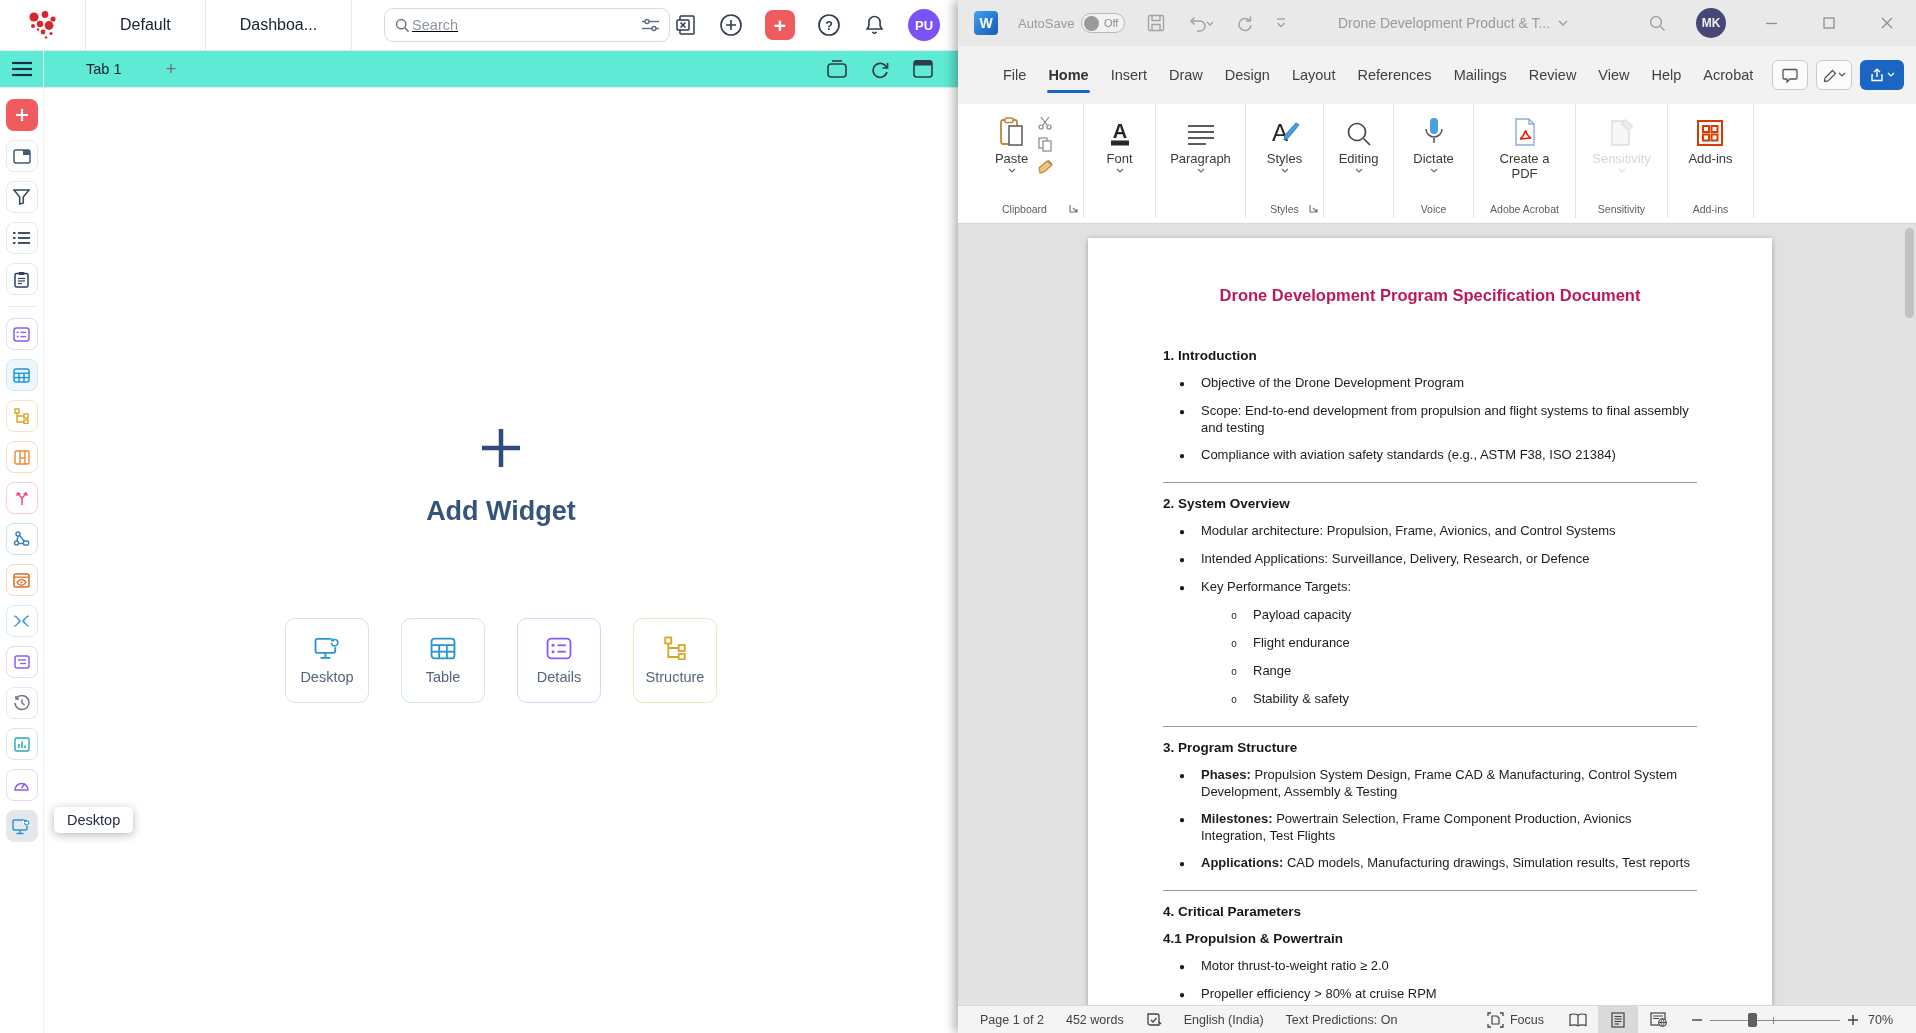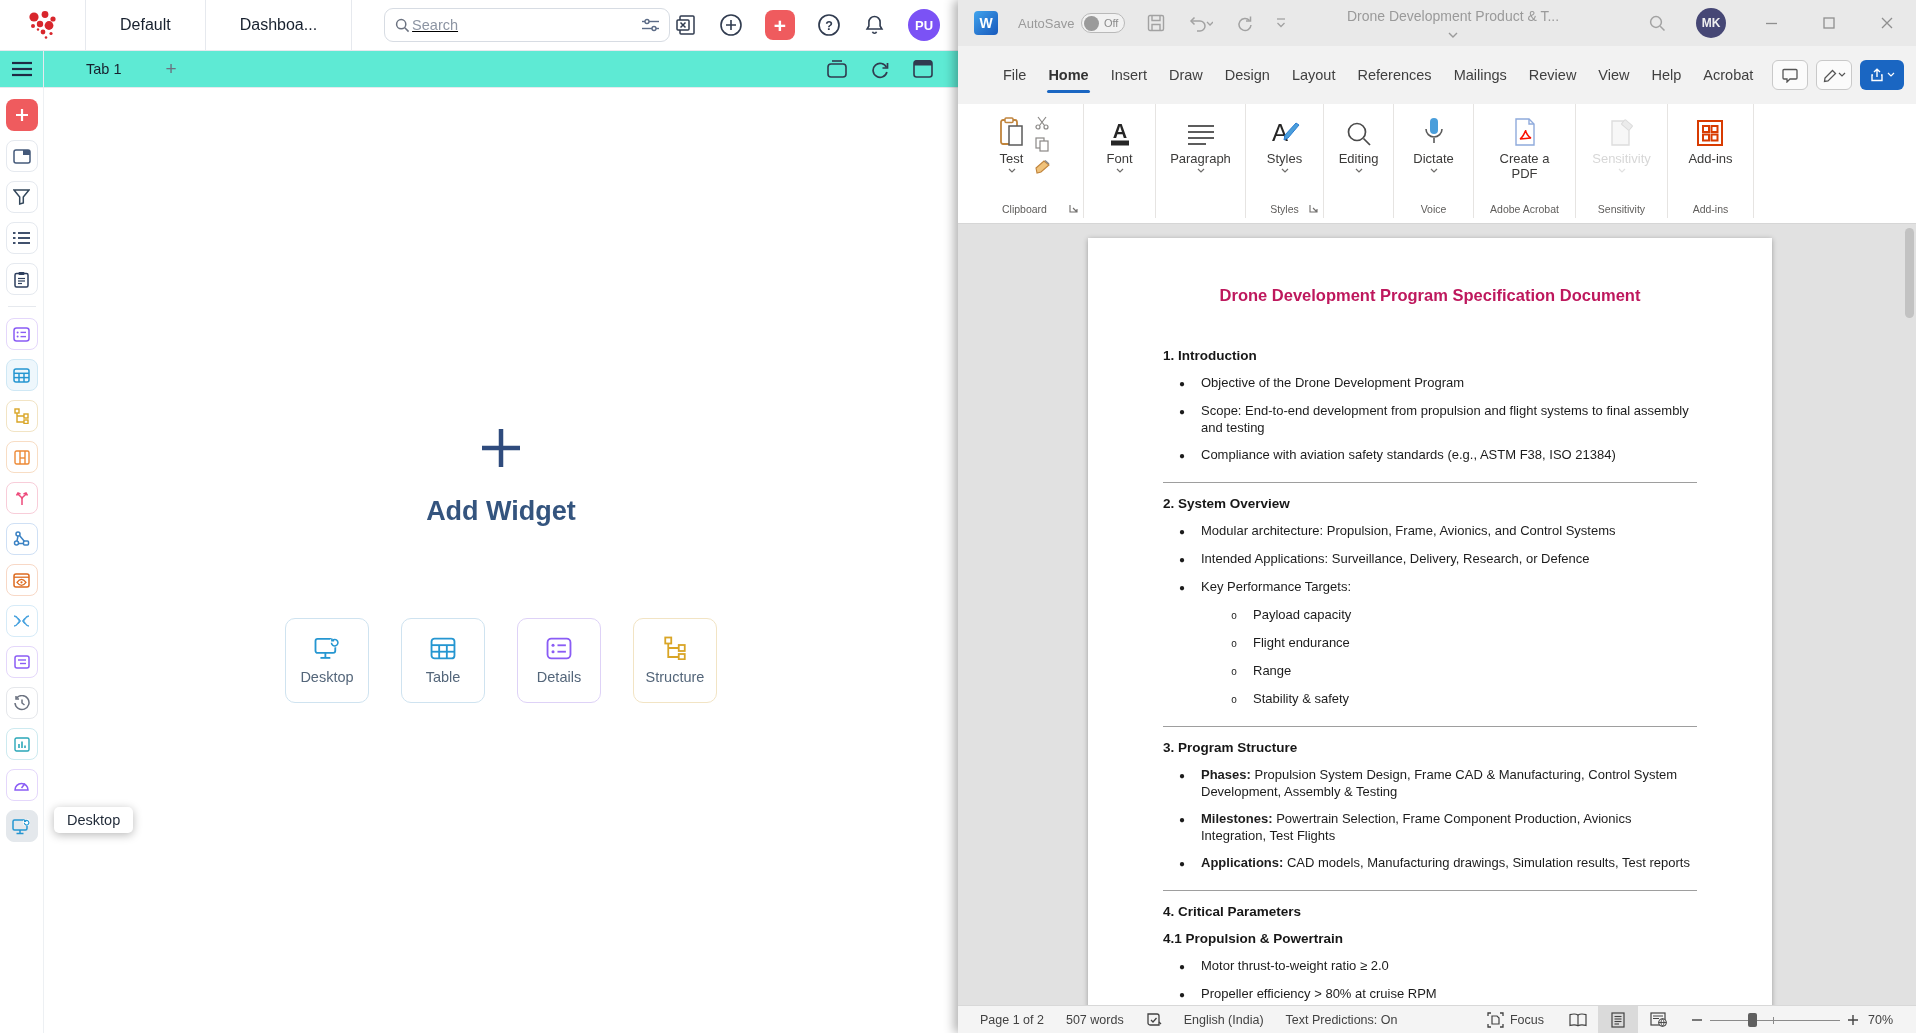--- a/index.html
+++ b/index.html
@@ -41,21 +41,21 @@
 
   
   .word-pane{position:absolute;left:958px;top:0;width:958px;height:1033px;background:#e9e9e9;box-shadow:-4px 0 10px rgba(0,0,0,.30);}
   .titlebar{position:absolute;left:0;top:0;width:958px;height:46px;background:#e9e9e9;display:flex;align-items:center;color:#9a9a9a;}
   .wlogo{width:24px;height:24px;border-radius:4px;margin-left:16px;background:linear-gradient(135deg,#41a5ee 0%,#2b7cd3 50%,#185abd 100%);color:#fff;font-weight:bold;font-size:14px;display:flex;align-items:center;justify-content:center;}
   .autosave{display:flex;align-items:center;gap:7px;margin-left:20px;font-size:13px;color:#9a9a9a;}
   .toggle{width:44px;height:20px;border:1px solid #b9b9b9;border-radius:10px;background:#f2f2f2;display:flex;align-items:center;padding:1px 6px 1px 2px;gap:5px;}
   .knob{width:15px;height:15px;border-radius:50%;background:#9a9a9a;}
   .toggle .state{font-size:11px;color:#8b8b8b;}
   .tb-ic{margin-left:22px;color:#a2a2a2;}
-  .doc-title{position:absolute;left:330px;top:0;height:46px;width:330px;display:flex;align-items:center;justify-content:center;gap:8px;font-size:14px;color:#9a9a9a;flex-direction:column;}
+  .doc-title{position:absolute;left:330px;top:0;height:46px;width:330px;display:flex;align-items:center;justify-content:center;gap:8px;font-size:14px;color:#9a9a9a;}
   .tb-right{position:absolute;right:0;top:0;height:46px;display:flex;align-items:center;}
   .mk{width:30px;height:30px;border-radius:50%;background:#464775;color:#efefef;font-size:12px;font-weight:bold;display:flex;align-items:center;justify-content:center;}
   .winbtn{width:58px;height:46px;display:flex;align-items:center;justify-content:center;color:#8f8f8f;font-size:15px;}
   .ribbontabs{position:absolute;left:0;top:46px;width:958px;height:58px;background:#f2f2f2;display:flex;align-items:center;padding-left:34px;gap:0;}
   .rtab{font-size:14.5px;color:#404040;padding:8px 11px;position:relative;}
   .rtab.active{font-weight:bold;color:#333;}
   .rtab.active::after{content:"";position:absolute;left:10px;right:10px;bottom:-2px;height:3px;border-radius:2px;background:#1a66c2;}
   .rt-right{margin-left:auto;display:flex;align-items:center;gap:8px;padding-right:12px;}
   .rt-btn{width:36px;height:30px;border:1px solid #c9c9c9;border-radius:6px;background:#fbfbfb;display:flex;align-items:center;justify-content:center;color:#555;}
   .rt-share{width:44px;height:30px;border-radius:6px;background:#1a66c2;display:flex;align-items:center;justify-content:center;color:#fff;gap:3px;}
@@ -529,21 +529,21 @@
     <div class="ribbon">
       <div class="grp" style="width:118px">
         <div class="bb">
           <span class="bicon">
               <svg width="26" height="30" viewBox="0 0 26 30">
                 <rect x="2" y="3" width="16" height="24" rx="2" fill="none" stroke="#c0843c" stroke-width="1.8"></rect>
                 <rect x="6" y="1" width="8" height="4.5" rx="1" fill="#fff" stroke="#c0843c" stroke-width="1.5"></rect>
                 <rect x="10" y="9" width="13" height="19" fill="#fff" stroke="#5a5a5a" stroke-width="1.5"></rect>
               </svg>
             </span>
-          <span class="blabel">Test</span>
+          <span class="blabel">Paste</span>
           <span class="chev">
               <svg width="8" height="5" viewBox="0 0 8 5">
                 <path d="M1 1l3 3 3-3" fill="none" stroke="#6e6c6a" stroke-width="1.2"></path>
               </svg>
             </span>
         </div>
         <div class="minicol">
           <span>
               <svg width="15" height="14" viewBox="0 0 15 14">
                 <g fill="none" stroke="#8a8886" stroke-width="1.2">
@@ -798,21 +798,21 @@
             <span class="mk1">●</span>
             <span class="bt">Propeller efficiency &gt; 80% at cruise RPM</span>
           </div>
 
       </div>
       <div class="vscroll"></div>
     </div>
 
     <div class="statusbar">
       <span class="sb-item">Page 1 of 2</span>
-      <span class="sb-item">507 words</span>
+      <span class="sb-item">452 words</span>
       <span class="sb-item">
           <svg width="16" height="16" viewBox="0 0 16 16">
             <path d="M2 2h9a2 2 0 0 1 2 2v9H4a2 2 0 0 1-2-2z" fill="none" stroke="#424242" stroke-width="1.3"></path>
             <path d="M5 8l2 2 3.5-4" fill="none" stroke="#424242" stroke-width="1.3"></path>
             <path d="M13 10l2 2" stroke="#424242" stroke-width="1.3"></path>
           </svg>
         </span>
       <span class="sb-item">English (India)</span>
       <span class="sb-item">Text Predictions: On</span>
       <div class="sb-right">

